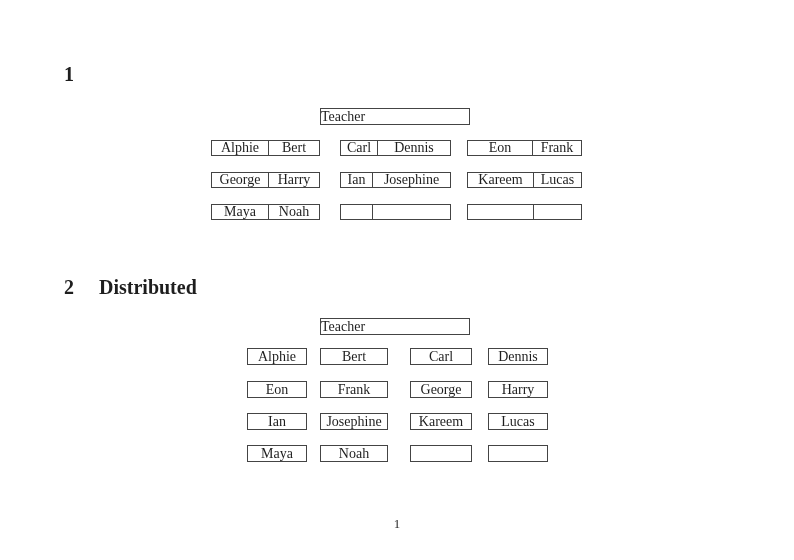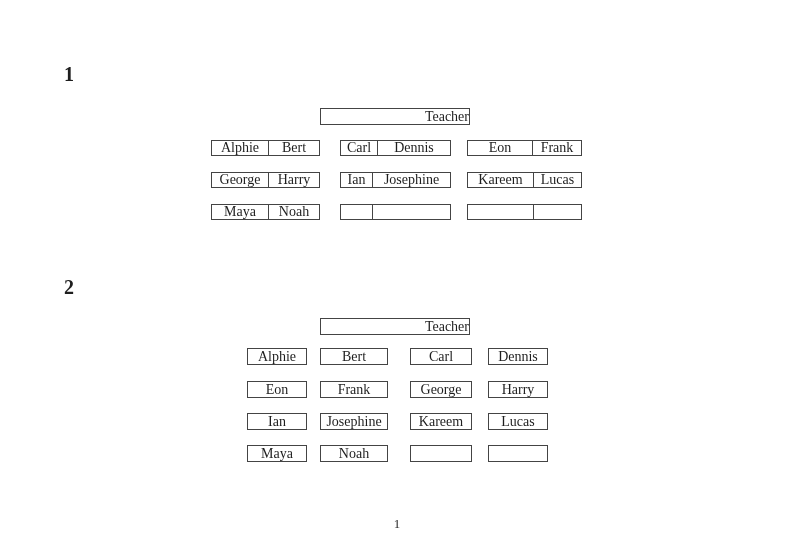--- a/index.html
+++ b/index.html
@@ -7,21 +7,21 @@
     position:relative;width:794px;height:560px;background:#ffffff;overflow:hidden;
     font-family:"Liberation Serif","DejaVu Serif",serif;color:#1e1e1e;
   }
   .heading{
     position:absolute;left:64px;display:flex;align-items:baseline;
     font-weight:bold;font-size:20px;line-height:24px;white-space:nowrap;
   }
   .heading .num{display:inline-block;width:35px;}
   .tbox{
     position:absolute;border:1px solid var(--line,#444444);background:#ffffff;
-    text-align:right;font-size:14px;line-height:15px;height:15px;width:148px;
+    text-align:left;font-size:14px;line-height:15px;height:15px;width:148px;
   }
   .desk{
     position:absolute;display:flex;border:1px solid var(--line,#444444);
     background:#ffffff;height:14px;
   }
   .desk .cell{
     display:block;height:14px;text-align:center;
     font-size:14px;line-height:14px;white-space:nowrap;overflow:hidden;
   }
   .desk .cell.first{border-right:1px solid var(--line,#444444);}
@@ -80,20 +80,21 @@
     <span class="cell first" style="width:31px;"></span>
     <span class="cell" style="width:77px;"></span>
   </div>
   <div class="desk" style="left:467px;top:204px;">
     <span class="cell first" style="width:65px;"></span>
     <span class="cell" style="width:47px;"></span>
   </div>
 
   <div class="heading" style="top:275px;">
     <span class="num">2</span>
+    <span class="ttl">Distributed</span>
   </div>
 
   <div class="tbox" style="left:320px;top:318px;">Teacher</div>
 
   <div class="seat" style="left:247px;top:348px;width:58px;">Alphie</div>
   <div class="seat" style="left:320px;top:348px;width:66px;">Bert</div>
   <div class="seat" style="left:410px;top:348px;width:60px;">Carl</div>
   <div class="seat" style="left:488px;top:348px;width:58px;">Dennis</div>
 
   <div class="seat" style="left:247px;top:381px;width:58px;">Eon</div>

